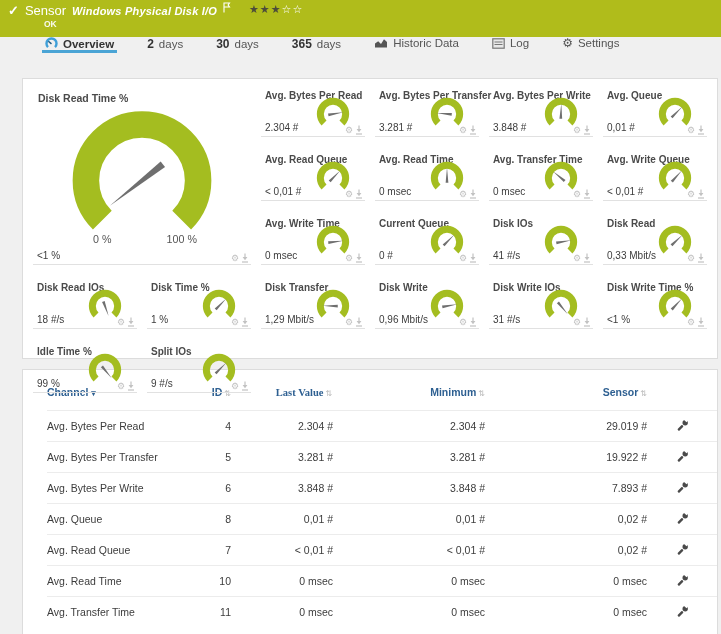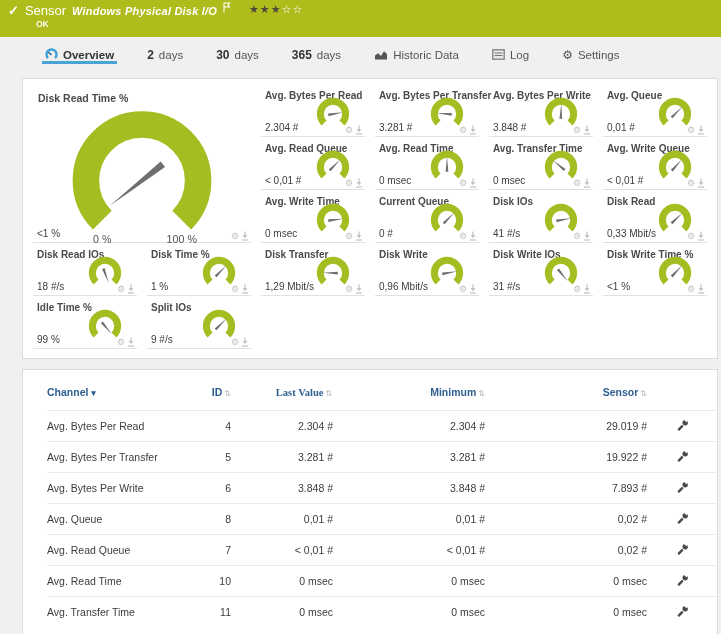--- a/index.html
+++ b/index.html
@@ -14,34 +14,34 @@
   
   .banner{height:37px;background:var(--green);color:#fff;padding:3px 8px 0 8px;}
   .banner-line1{display:flex;align-items:center;gap:6px;}
   .check{font-size:13px;font-weight:bold;}
   .kind{font-size:13px;}
   .b-title{font-weight:bold;font-size:11px;letter-spacing:.2px;font-style:italic;}
   .flag{width:8px;height:11px;margin-top:-7px;}
   .stars{margin-left:12px;font-size:11px;letter-spacing:1px;margin-top:-2px;cursor:pointer;}
   .stars .fill{color:#4d4d3a;}
   .stars .empty{color:#fff;}
-  .status-ok{margin-left:28px;font-size:8.5px;font-weight:bold;color:rgba(255,255,255,.92);margin-top:1px;}
+  .status-ok{margin-left:36px;font-size:8.5px;font-weight:bold;color:rgba(255,255,255,.92);margin-top:1px;}
   
-  .tabbar{height:38px;display:flex;align-items:center;padding-left:42px;gap:27px;font-size:11.5px;color:#555;}
+  .tabbar{height:38px;display:flex;align-items:flex-start;padding-left:42px;gap:27px;font-size:11.5px;color:#555;}
   .tab{display:flex;align-items:center;gap:5px;padding:0 3px;cursor:pointer;border-bottom:3px solid transparent;}
   .tab.active{border-bottom-color:var(--blue);color:#333;font-weight:bold;}
   .tab .num{font-weight:bold;color:#333;font-size:12px;}
   .tab svg{flex:0 0 auto;}
   .gear-txt{font-size:12px;color:#555;line-height:1;}
   
   .panel{background:#fff;border:1px solid #dcdcdc;margin:0 3px 0 22px;}
   .gauges-panel{margin-top:3px;height:281px;}
   .table-panel{margin-top:10px;height:290px;padding:10px 4px 0 24px;}
   
-  .gauge-grid{display:grid;grid-template-columns:repeat(6,1fr);grid-auto-rows:50px;gap:3px 10px;padding:8px 10px;height:100%;}
+  .gauge-grid{display:grid;grid-template-columns:repeat(6,1fr);grid-auto-rows:50px;gap:14px 10px;padding:8px 10px;height:100%;}
   .tile{position:relative;border-bottom:1px solid #e1e1e1;cursor:pointer;}
   .t-title{position:absolute;top:3px;left:4px;font-size:10px;font-weight:bold;color:#4a4a4a;white-space:nowrap;}
   .t-value{position:absolute;bottom:3px;left:4px;font-size:10px;color:#3c3c3c;white-space:nowrap;}
   .t-gauge{position:absolute;right:13px;top:8px;width:38px;height:38px;}
   .t-gauge path{stroke:var(--green2);}
   .t-gauge polygon,.big-gauge polygon{fill:#6f6f6f;}
   .t-icons{position:absolute;bottom:1px;right:2px;display:flex;align-items:center;gap:2px;}
   .mini-gear{font-size:9px;color:#c2c2c2;line-height:1;cursor:pointer;}
   .mini-pin{width:8px;height:10px;cursor:pointer;}
   .tile.big{grid-column:1/3;grid-row:1/4;}

